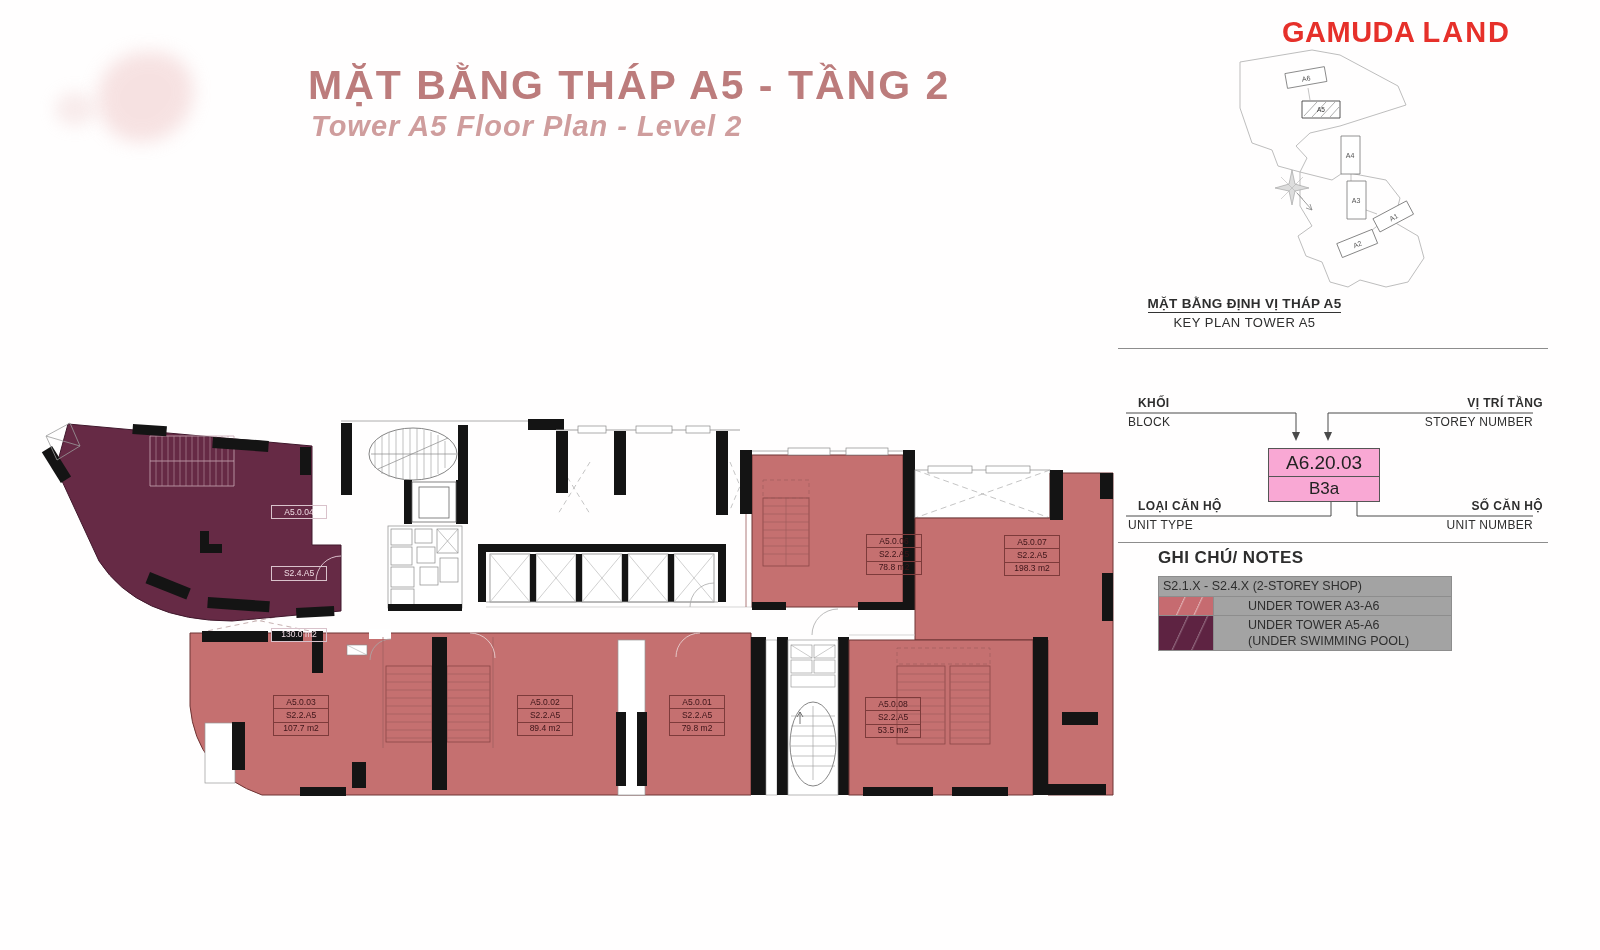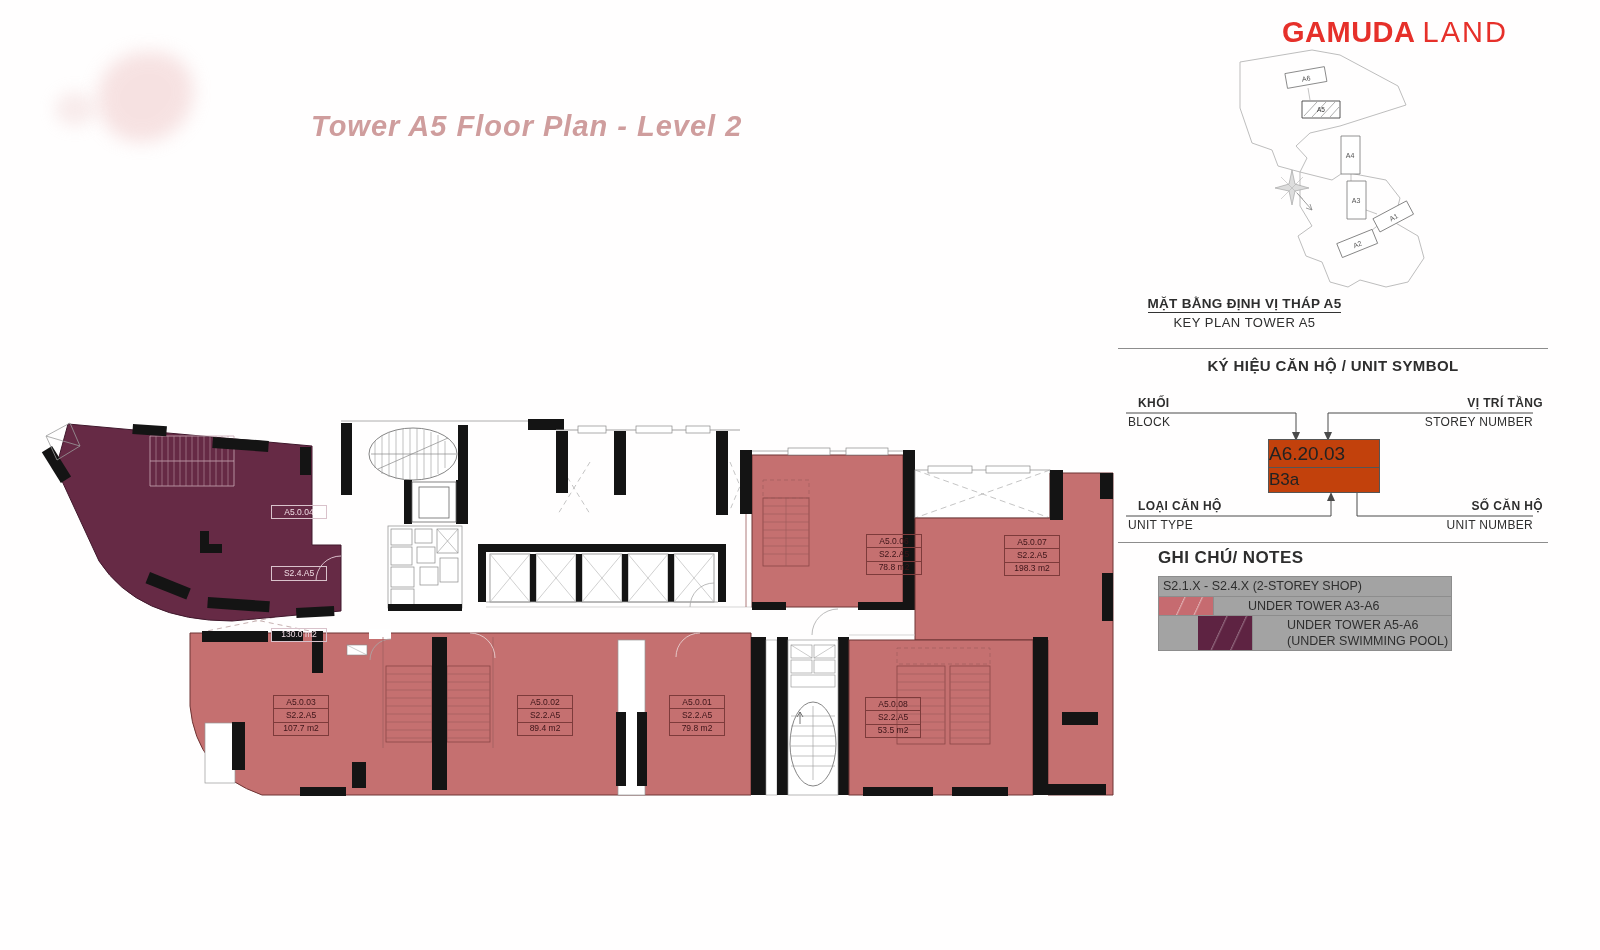--- a/index.html
+++ b/index.html
@@ -8,58 +8,59 @@
   .abs{position:absolute;}
   
   .title-vi{left:308px;top:62px;font-size:41px;font-weight:bold;letter-spacing:2px;color:#bc7c7c;}
   .title-en{left:311px;top:110px;font-size:29px;font-weight:bold;font-style:italic;color:#cf9d9d;letter-spacing:1px;}
   .smudge{left:98px;top:52px;width:95px;height:90px;background:#eab8b8;border-radius:50% 40% 55% 45%;
           filter:blur(9px);opacity:.4;}
   .smudge2{left:55px;top:92px;width:40px;height:34px;background:#eccaca;border-radius:50%;filter:blur(8px);opacity:.35;}
   
   .logo{left:1282px;top:16px;font-size:29px;color:#e6302a;white-space:nowrap;}
   .logo b{font-weight:bold;letter-spacing:.5px;}
-  .logo span{font-weight:normal;letter-spacing:2px;margin-left:7px;}
+  .logo span{font-weight:bold;letter-spacing:2px;margin-left:7px;}
   
   .kp-title{left:1122px;top:296px;width:245px;text-align:center;font-size:13.5px;font-weight:bold;color:#2e2e2e;}
   .kp-title span{display:inline-block;border-bottom:1.5px solid #333;padding-bottom:1px;letter-spacing:.3px;}
   .kp-sub{left:1122px;top:315px;width:245px;text-align:center;font-size:13px;color:#2e2e2e;letter-spacing:.5px;}
   .divider{height:1px;background:#8d8d8d;}
   .sym-title{left:1118px;top:357px;width:430px;text-align:center;font-size:15px;font-weight:bold;color:#2e2e2e;letter-spacing:.4px;}
   .lbl-vi{font-size:12px;font-weight:bold;color:#2e2e2e;letter-spacing:.4px;padding-left:10px;}
   .lbl-en{font-size:12px;color:#2e2e2e;letter-spacing:.3px;}
   .r-align{width:202px;text-align:right;}
-  .sample-box{left:1268px;top:439px;width:110px;border:1.4px solid #555;background:#c2410c;text-align:left;color:#222;}
+  .sample-box{left:1268px;top:448px;width:110px;border:1.4px solid #555;background:#f9a8d4;text-align:center;color:#222;}
   .sample-box .r1{height:27px;line-height:27px;font-size:19px;border-bottom:1px solid #555;}
   .sample-box .r2{height:24px;line-height:24px;font-size:17px;}
   .notes-title{left:1158px;top:548px;font-size:17px;font-weight:bold;color:#2e2e2e;letter-spacing:.4px;}
   .notes-table{left:1158px;top:576px;width:292px;border:1px solid #8d8d8d;background:#a3a3a3;color:#2e2e2e;font-size:12.5px;}
   .notes-row1{height:19px;line-height:19px;padding-left:4px;border-bottom:1px solid #8d8d8d;white-space:nowrap;}
   .notes-r{display:flex;border-bottom:1px solid #8d8d8d;gap:26px;}
-  .notes-r:last-child{border-bottom:none;padding-left:39px;}
+  .notes-r:last-child{border-bottom:none;}
   .swatch{width:54px;flex:0 0 54px;border-right:1px solid #8d8d8d;}
   .swatch.pink{background-color:#c66b70;background-image:linear-gradient(115deg,transparent 40%,rgba(255,255,255,.45) 41%,transparent 44%),linear-gradient(115deg,transparent 68%,rgba(255,255,255,.45) 69%,transparent 72%);}
   .swatch.dark{background-color:#5e2342;background-image:linear-gradient(115deg,transparent 40%,rgba(255,255,255,.3) 41%,transparent 44%),linear-gradient(115deg,transparent 68%,rgba(255,255,255,.3) 69%,transparent 72%);}
   .notes-txt{padding:1px 0 1px 8px;line-height:16px;}
   .h18{height:18px;line-height:18px;padding-top:0;padding-bottom:0;}
   
   .ulabel{display:flex;flex-direction:column;align-items:center;font-size:8.5px;color:#3c1418;line-height:1.1;}
   .ulabel>div{box-sizing:border-box;width:56px;border:1px solid #7d3b3b;padding:1.5px 2px;margin-top:-1px;
               text-align:center;white-space:nowrap;}
   .ulabel.maroon{color:#f0dde4;gap:48px;}
   .ulabel.maroon>div{border-color:#d9c2cb;}
 </style>
 </head>
 <body>
 
 <div id="canvas">
 
   <div class="abs smudge"></div>
   <div class="abs smudge2"></div>
 
+  <div class="abs title-vi">MẶT BẰNG THÁP A5 - TẦNG 2</div>
   <div class="abs title-en">Tower A5 Floor Plan - Level 2</div>
 
   <div class="abs logo">
     <b>GAMUDA</b><span>LAND</span>
   </div>
 
   <svg class="abs" style="left:0;top:0" width="1600" height="950" viewBox="0 0 1600 950">
 
     <path d="M207,610 L310,631 M310,610 L207,631" stroke="#c0a8a8" stroke-width="0.9" stroke-dasharray="5 4" fill="none"></path>
 
@@ -331,21 +332,20 @@
     <div>198.3 m2</div>
   </div>
 
   <div class="abs kp-title">
     <span>MẶT BẰNG ĐỊNH VỊ THÁP A5</span>
   </div>
   <div class="abs kp-sub">KEY PLAN TOWER A5</div>
 
   <div class="abs divider" style="left:1118px;top:348px;width:430px"></div>
 
-  <div class="abs sym-title">KÝ HIỆU CĂN HỘ / UNIT SYMBOL</div>
 
   <div class="abs lbl-vi" style="left:1128px;top:396px">KHỐI</div>
   <div class="abs lbl-en" style="left:1128px;top:415px">BLOCK</div>
   <div class="abs lbl-vi r-align" style="left:1331px;top:396px">VỊ TRÍ TẦNG</div>
   <div class="abs lbl-en r-align" style="left:1331px;top:415px">STOREY NUMBER</div>
 
   <div class="abs sample-box">
     <div class="r1">A6.20.03</div>
     <div class="r2">B3a</div>
   </div>

